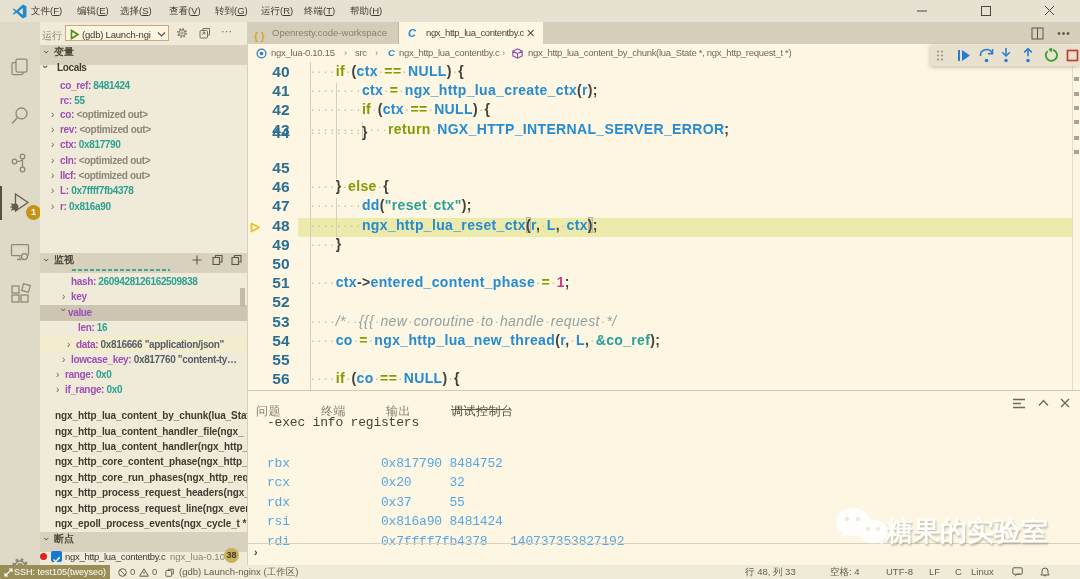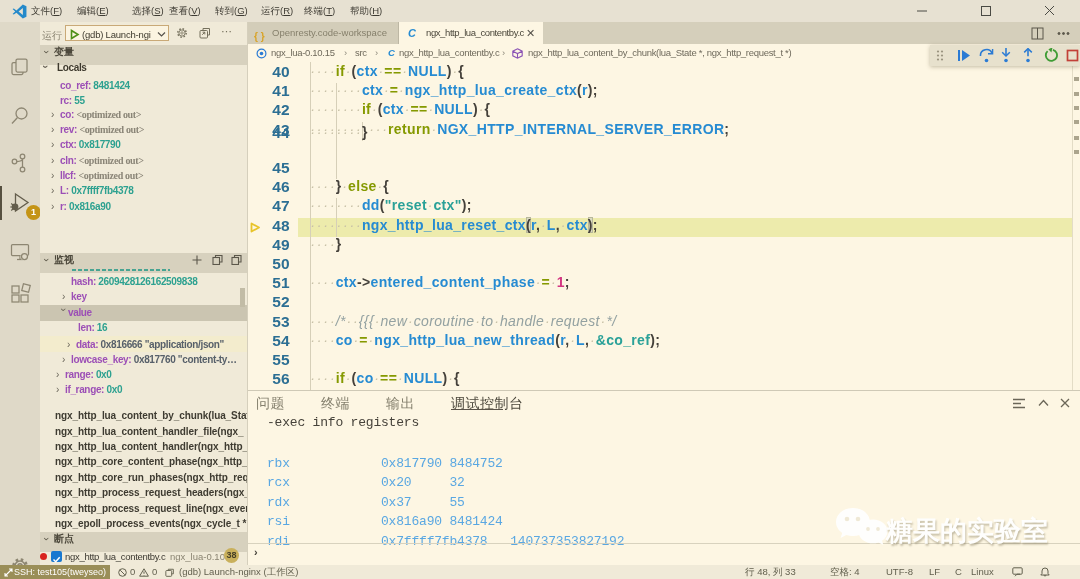--- a/index.html
+++ b/index.html
@@ -9,55 +9,55 @@
   #titlebar { left:0; top:0; width:1080px; height:22px; background:#E7E1D2; color:#3E3B33; font-size:9.5px; }
   .menu { position:absolute; top:5px; color:#3E3B33; font-size:9.5px; }
   
   #actbar { left:0; top:22px; width:40px; height:543px; background:#DFD9C8; }
   
   #sidebar { left:40px; top:22px; width:208px; height:543px; background:#F0EAD8; }
   .sechead { position:absolute; left:0; width:208px; height:20px; background:#D7D1BE; color:#4C483B; font-size:10px; font-weight:bold; line-height:14px; }
   .chev { color:#5E594A; font-size:10px; display:inline-block; transform:rotate(90deg); font-weight:normal; }
   .mrow { position:absolute; font-family:"Liberation Sans",sans-serif; font-size:10px; letter-spacing:-0.35px; white-space:pre; font-weight:bold; }
   .mchev { display:inline-block; width:9px; color:#6B665A; font-size:10px; font-weight:normal; }
-  .nm { color:#9C4FB6; } .tv { color:#2DA190; } .gv { color:#8A8577;font-family:Liberation Serif, serif; } .dv { color:#57606A; }
+  .nm { color:#9C4FB6; } .tv { color:#2DA190; } .gv { color:#8A8577; } .dv { color:#57606A; }
   .tchev { position:absolute; color:#6B665A; font-size:8px; top:3px; }
   
   #tabstrip { left:248px; top:22px; width:832px; height:22px; background:#D5CFBB; }
   #tab1 { position:absolute; left:0; top:0; width:151px; height:22px; background:#D3CDB9; border-right:1px solid #BDB7A4; color:#86806C; font-size:9.5px; line-height:22px; }
   #tab2 { position:absolute; left:151px; top:0; width:144px; height:22px; background:#FDF6E3; color:#4B473B; font-size:9.5px; letter-spacing:-0.4px; line-height:22px; }
   #crumbs { left:248px; top:44px; width:832px; height:18px; background:#FDF6E3; color:#6F6A5C; font-size:9.5px; letter-spacing:-0.3px; }
   #editor { left:248px; top:62px; width:832px; height:328px; background:#FDF6E3; overflow:hidden; }
   .cl { position:absolute; left:0; width:832px; height:19.2px; line-height:19.2px; white-space:pre; font-size:14px; font-weight:700; letter-spacing:0.35px; }
   .ln { position:absolute; left:0; width:42px; text-align:right; color:#2B6E93; font-size:15.5px; font-weight:700; letter-spacing:0.3px; }
   .ct { position:absolute; left:61.5px; top:0; }
   .d { display:inline-block; width:6.55px; text-align:center; color:#C8C1A7; font-weight:400; }
   .k { color:#859900; } .b { color:#268BD2; } .p { color:#44403A; } .s { color:#2AA198; }
   .n { color:#D33682; } .c { color:#93A1A1; font-style:italic; font-weight:400; }
   .guide { position:absolute; width:1px; background:#D6CFB8; }
   
   #panel { left:248px; top:390px; width:832px; height:175px; background:#FDF6E3; border-top:1px solid #CFC9B6; }
-  .ptab { position:absolute; top:4px; font-size:14px; color:#85806E; letter-spacing:0.5px; }
+  .ptab { position:absolute; top:12px; font-size:12px; color:#85806E; letter-spacing:0.5px; }
   .con { position:absolute; left:19px; font-family:"Liberation Mono",monospace; font-size:13px; white-space:pre; letter-spacing:-0.2px; }
   .reg { color:#59A7E2; }
   
   #status { left:0; top:565px; width:1080px; height:14px; background:#F0EAD8; font-size:9.5px; color:#62604E; }
   .st { position:absolute; top:1px; line-height:12px; }
   
   #wm { left:826px; top:500px; width:254px; height:55px; z-index:50; }
 </style></head>
 <body>
 
 <div class="abs" id="titlebar">
   <svg class="abs" style="left:12px;top:4px" width="15" height="15" viewBox="0 0 16 16">
     <path fill="#2489CA" d="M11.5 0.6 L4.7 6.8 L1.9 4.7 L0.6 5.4 L3.4 8 L0.6 10.6 L1.9 11.3 L4.7 9.2 L11.5 15.4 L15.4 13.5 L15.4 2.5 Z M11.6 4.2 L11.6 11.8 L7 8 Z"></path>
   </svg>
   <span class="menu" style="left:31px">文件(<u style="text-decoration-thickness:0.5px;text-underline-offset:1px">F</u>)</span>
   <span class="menu" style="left:77px">编辑(<u style="text-decoration-thickness:0.5px;text-underline-offset:1px">E</u>)</span>
-  <span class="menu" style="left:132px">选择(<u style="text-decoration-thickness:0.5px;text-underline-offset:1px">S</u>)</span>
+  <span class="menu" style="left:120px">选择(<u style="text-decoration-thickness:0.5px;text-underline-offset:1px">S</u>)</span>
   <span class="menu" style="left:169px">查看(<u style="text-decoration-thickness:0.5px;text-underline-offset:1px">V</u>)</span>
   <span class="menu" style="left:215px">转到(<u style="text-decoration-thickness:0.5px;text-underline-offset:1px">G</u>)</span>
   <span class="menu" style="left:261px">运行(<u style="text-decoration-thickness:0.5px;text-underline-offset:1px">R</u>)</span>
   <span class="menu" style="left:304px">终端(<u style="text-decoration-thickness:0.5px;text-underline-offset:1px">T</u>)</span>
   <span class="menu" style="left:350px">帮助(<u style="text-decoration-thickness:0.5px;text-underline-offset:1px">H</u>)</span>
   <svg class="abs" style="left:915px;top:0" width="140" height="22" viewBox="0 0 140 22">
     <g stroke="#4A4A44" stroke-width="1" fill="none">
       <path d="M2 11 h10"></path>
       <rect x="66.5" y="6.5" width="9" height="9"></rect>
       <path d="M130 6 l9 9 M139 6 l-9 9"></path>

